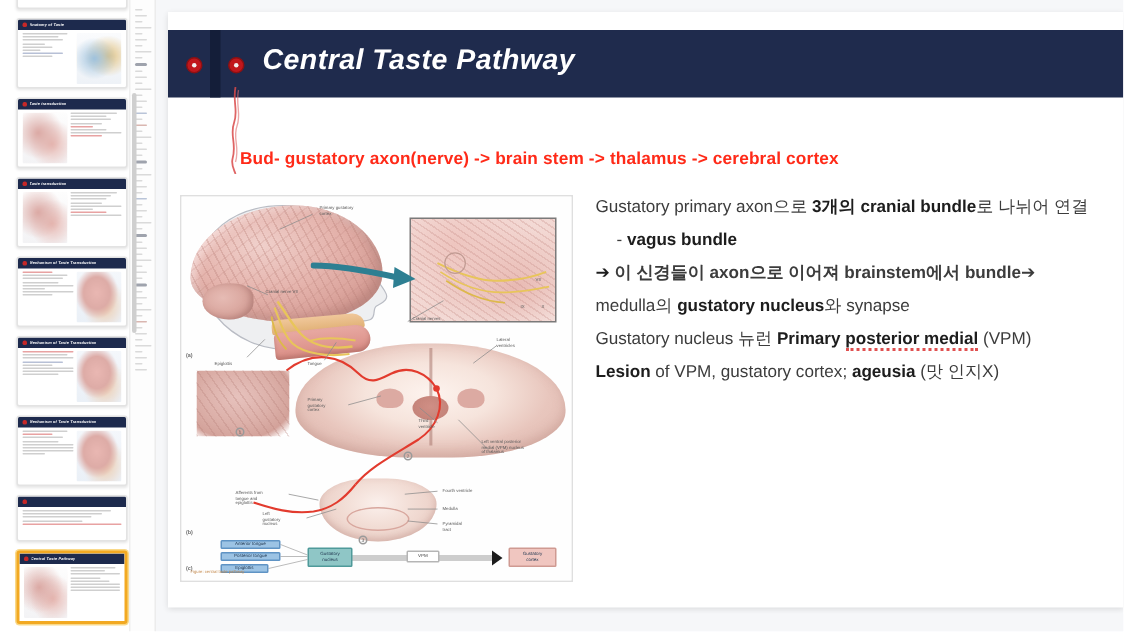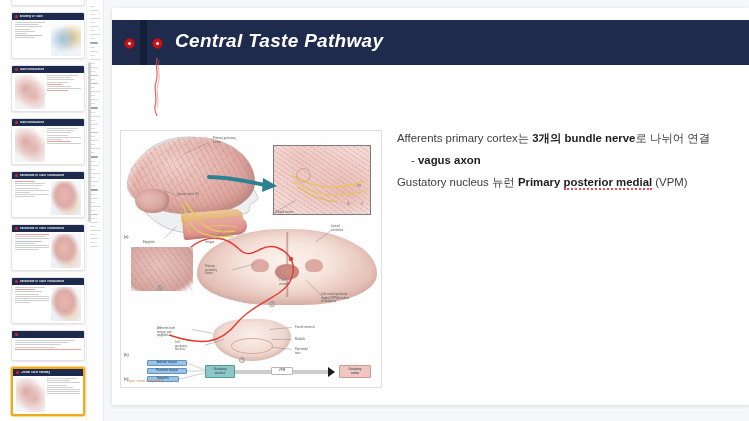--- a/index.html
+++ b/index.html
@@ -573,20 +573,21 @@
         <div class="tb-dot d1"></div>
         <div class="tb-dot d2"></div>
         <div class="slide-title">Central Taste Pathway</div>
       </div>
 
       <svg class="squiggle" viewBox="0 0 26 58">
         <path d="M9 0 C7 10, 11 16, 8 24 C5 32, 10 38, 7 48 C6 52, 8 55, 9 58" stroke="#d94a4a" stroke-width="1.2" fill="none" opacity=".85"></path>
         <path d="M11 2 C9 12, 13 18, 10 26 C7 34, 12 40, 9 50" stroke="#e06a6a" stroke-width=".9" fill="none" opacity=".6"></path>
       </svg>
 
+      <div class="red-note">Bud- gustatory axon(nerve) -&gt; brain stem -&gt; thalamus -&gt; cerebral cortex</div>
 
       <div class="figure">
         <div class="fig-canvas">
 
           <svg class="head-outline" viewBox="0 0 158 104">
             <path d="M10 52 C8 22, 34 4, 66 4 C96 4, 118 18, 122 40 C125 52, 131 56, 134 62
                      C137 67, 131 69, 128 71 C125 73, 128 78, 124 80 C120 82, 112 80, 108 84
                      C104 88, 106 94, 100 97 C88 102, 60 102, 44 95 C26 87, 13 72, 10 52 Z" fill="rgba(224,226,230,.55)" stroke="#b9bcc4" stroke-width=".8"></path>
           </svg>
 
@@ -722,22 +723,25 @@
                   <path d="M54 20 L80 14"></path>
               </g>
             </svg>
           </div>
 
           <div class="flow-caption">Figure: central taste pathway</div>
         </div>
       </div>
 
       <div class="text-col">
-        <div class="tline-row" id="bl0"><span>Afferents primary cortex는 </span><b>3개의 bundle nerve</b><span>로 나뉘어 연결</span></div>
-        <div class="tline-row indent" id="bl3"><span>- </span><b>vagus axon</b></div>
+        <div class="tline-row" id="bl0"><span>Gustatory primary axon으로 </span><b>3개의 cranial bundle</b><span>로 나뉘어 연결</span></div>
+        <div class="tline-row indent" id="bl3"><span>- </span><b>vagus bundle</b></div>
+        <div class="tline-row" id="bl4"><b class="arr">➔ </b><span class="arr">이 신경들이 axon으로 이어져 brainstem에서 bundle➔</span></div>
+        <div class="tline-row" id="bl5"><span>medulla의 </span><b>gustatory nucleus</b><span>와 synapse</span></div>
         <div class="tline-row" id="bl6"><span>Gustatory nucleus 뉴런 </span><b>Primary </b><b class="spell">posterior medial</b><span> (VPM)</span></div>
+        <div class="tline-row" id="bl9"><span> </span><b>Lesion</b><span> of VPM, gustatory cortex; </span><b>ageusia</b><span> (맛 인지X)</span></div>
       </div>
 
     </div>
 
     <div class="notes-strip"></div>
   </div>
 </div>
 
 </body></html>

